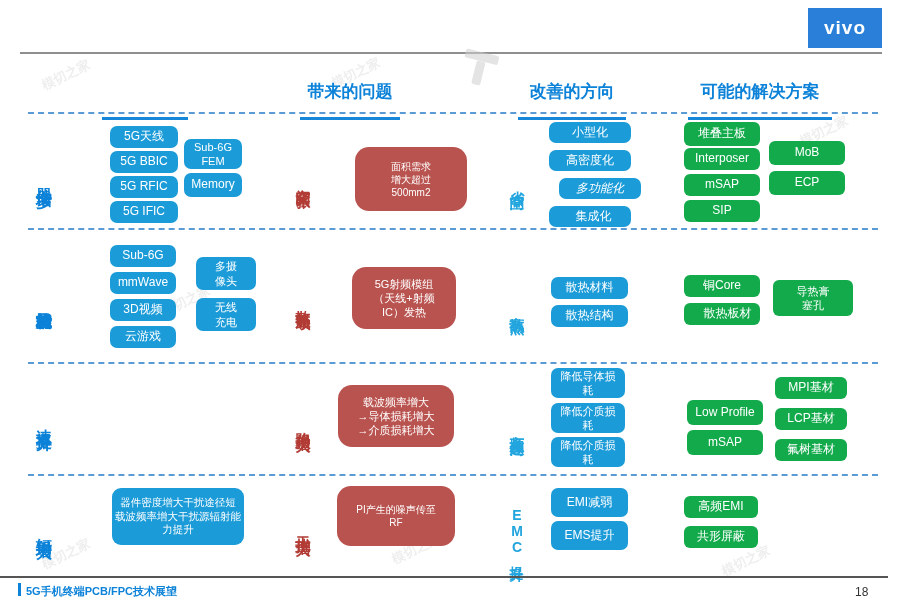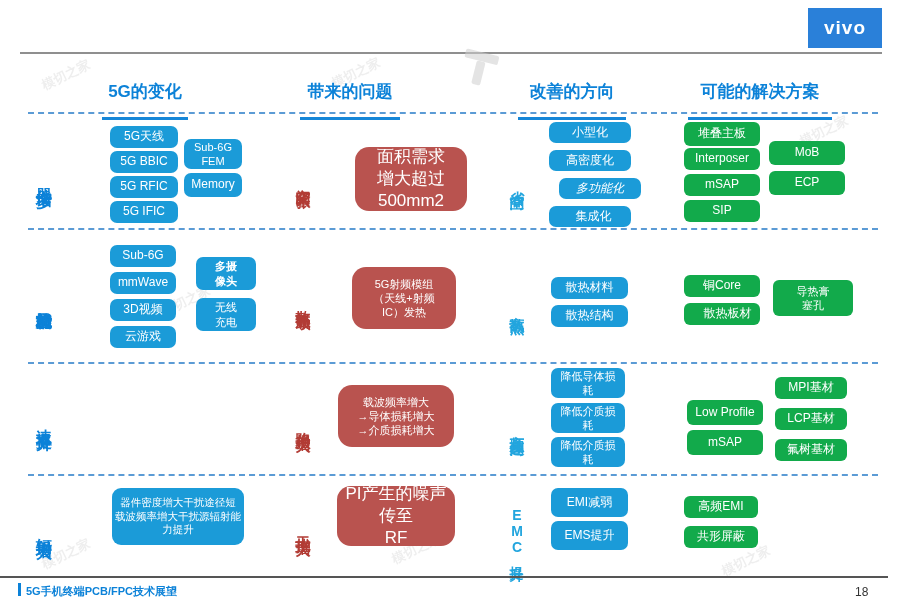--- a/index.html
+++ b/index.html
@@ -18,21 +18,21 @@
   .vlabel{position:absolute;writing-mode:vertical-rl;text-orientation:upright;font-weight:bold;
           letter-spacing:2px;text-align:center;line-height:1;}
   .vl-dark{color:#0c82d8;font-size:16px;}
   .vl-red{color:#b23c35;font-size:15px;}
   .vl-cyan{color:#22a5de;font-size:15px;}
 
   .box{position:absolute;display:flex;align-items:center;justify-content:center;text-align:center;
        color:#fff;white-space:pre-line;line-height:1.3;padding:1px;box-sizing:border-box;}
   .bb{background:#1b9bd8;border-radius:7px;font-size:12px;}
   .gb{background:#12aa4b;border-radius:6px;font-size:12px;}
-  .rb{background:#b9534f;border-radius:14px;font-size:17px;}
+  .rb{background:#b9534f;border-radius:14px;font-size:10px;}
 
   .footer-line{position:absolute;left:0;top:576px;width:888px;height:2px;background:#555;}
   .footer-accent{position:absolute;left:18px;top:583px;width:3px;height:13px;background:#0c82d8;}
   .footer-text{position:absolute;left:26px;top:584px;font-size:11px;font-weight:bold;color:#0c82d8;}
   .page-num{position:absolute;left:855px;top:585px;font-size:12px;color:#333;}
 
   .wm{position:absolute;color:rgba(90,90,90,0.10);font-size:13px;transform:rotate(-26deg);white-space:nowrap;
       font-weight:bold;}
   .tlogo{position:absolute;transform:rotate(14deg);opacity:.55;}
   .tlogo .h{width:34px;height:9px;background:#cfcfcf;border-radius:2px;}
@@ -51,21 +51,20 @@
       <div class="v"></div>
     </div>
   <div class="wm" style="left:40px;top:66px;">模切之家</div>
   <div class="wm" style="left:330px;top:64px;">模切之家</div>
   <div class="wm" style="left:798px;top:122px;">模切之家</div>
   <div class="wm" style="left:160px;top:292px;">模切之家</div>
   <div class="wm" style="left:390px;top:540px;">模切之家</div>
   <div class="wm" style="left:720px;top:552px;">模切之家</div>
   <div class="wm" style="left:40px;top:545px;">模切之家</div>
 
-  <div class="col-header" style="left:85px;width:120px;">5G的变化</div>
   <div class="col-header" style="left:290px;width:120px;">带来的问题</div>
   <div class="col-header" style="left:512px;width:120px;">改善的方向</div>
   <div class="col-header" style="left:685px;width:150px;">可能的解决方案</div>
   <div class="hbar" style="left:102px;width:86px;"></div>
   <div class="hbar" style="left:300px;width:100px;"></div>
   <div class="hbar" style="left:518px;width:108px;"></div>
   <div class="hbar" style="left:688px;width:144px;"></div>
 
   <div class="dash" style="top:112px;"></div>
   <div class="dash" style="top:228px;"></div>
@@ -99,21 +98,21 @@
   <div class="box gb" style="left:684px;top:200px;width:76px;height:22px;">SIP</div>
   <div class="box gb" style="left:769px;top:141px;width:76px;height:24px;">MoB</div>
   <div class="box gb" style="left:769px;top:171px;width:76px;height:24px;">ECP</div>
 
   <div class="vlabel vl-dark" style="left:36px;top:240px;height:120px;letter-spacing:0;">功能及能耗增加</div>
 
   <div class="box bb" style="left:110px;top:245px;width:66px;height:22px;">Sub-6G</div>
   <div class="box bb" style="left:110px;top:272px;width:66px;height:22px;">mmWave</div>
   <div class="box bb" style="left:110px;top:299px;width:66px;height:22px;">3D视频</div>
   <div class="box bb" style="left:110px;top:326px;width:66px;height:22px;">云游戏</div>
-  <div class="box bb" style="left:196px;top:257px;width:60px;height:33px;font-size:11px;font-weight:bold;">多摄
+  <div class="box bb" style="left:196px;top:257px;width:60px;height:33px;font-size:11px;">多摄
 像头</div>
   <div class="box bb" style="left:196px;top:298px;width:60px;height:33px;font-size:11px;">无线
 充电</div>
 
   <div class="vlabel vl-red" style="left:296px;top:262px;height:80px;">散热瓶颈</div>
   <div class="box rb" style="left:352px;top:267px;width:104px;height:62px;font-size:11px;">5G射频模组
 （天线+射频
 IC）发热</div>
 
   <div class="vlabel vl-cyan" style="left:510px;top:276px;height:62px;">高散热</div>

